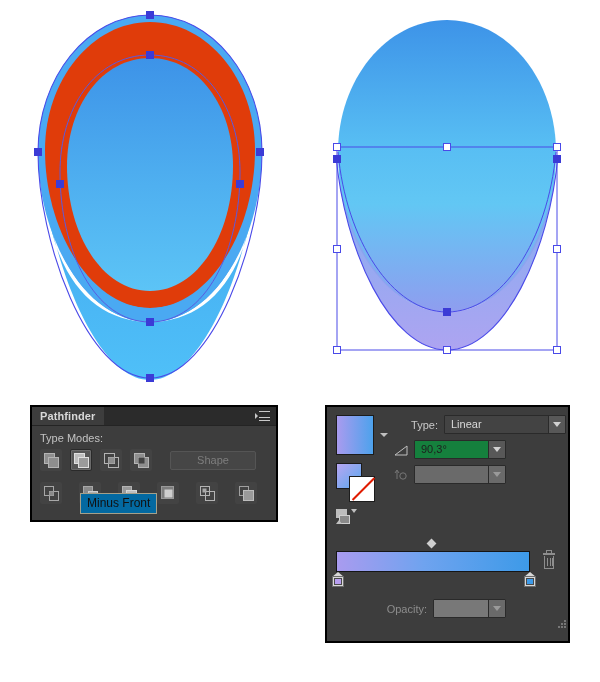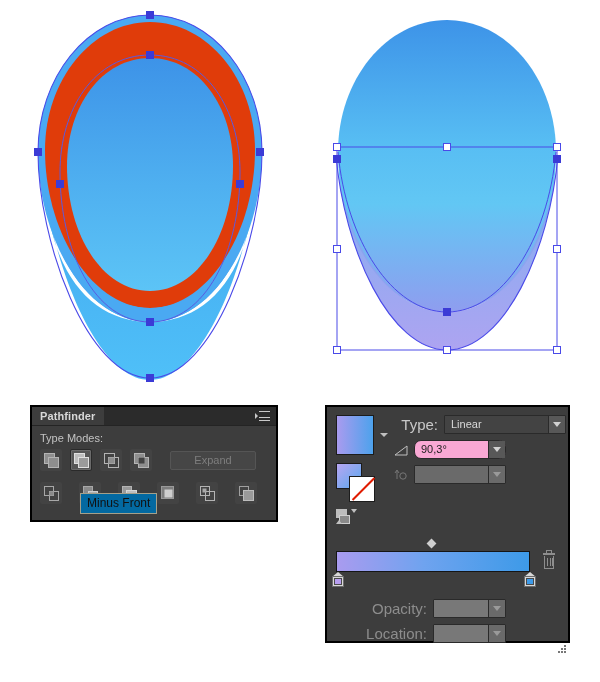--- a/index.html
+++ b/index.html
@@ -138,29 +138,29 @@
     background: #e01b00;
     transform: rotate(-45deg);
   }
   .fs-mini { position: relative; width: 26px; height: 16px; margin-top: 6px; }
   .fs-mini .m1 { position:absolute; left:0; top:0; width:11px; height:9px; background:#bdbdbd; }
   .fs-mini .m2 { position:absolute; left:3px; top:6px; width:11px; height:9px; background:#8a8a8a; border:1px solid #cfcfcf; }
   .fs-mini .m3 { position:absolute; left:15px; top:0; width:0; height:0; border-left:3px solid transparent; border-right:3px solid transparent; border-top:4px solid #c0c0c0; }
   .fs-mini .m4 { position:absolute; left:0; top:11px; width:0; height:0; border-left:3px solid transparent; border-right:3px solid transparent; border-bottom:4px solid #c0c0c0; }
 
   .field-row { display: flex; align-items: center; margin-bottom: 6px; }
-  .field-label { font-size: 15px; text-align: right; margin-right: 6px; }
+  .field-label { font-size: 11px; text-align: right; margin-right: 6px; }
   .combo {
     display: flex; align-items: center;
     height: 19px;
     background: #6f6f6f;
     border: 1px solid #2a2a2a;
     border-radius: 1px;
   }
-  .combo.light { background: #f9a8d4; border-radius: 7px; }
+  .combo.light { background: #15803d; }
   .combo.dark { background: #434343; }
   .combo .txt { flex: 1; padding: 0 0 0 6px; color: #e6e6e6; font-size: 11px; line-height: 17px; }
   .combo.dark .txt { color: #d9d9d9; }
   .combo .arrow {
     width: 17px; height: 100%;
     background: #585858;
     border-left: 1px solid #2a2a2a;
     display: flex; align-items: center; justify-content: center;
   }
   .combo.disabled .arrow { background: #6a6a6a; }
@@ -344,21 +344,21 @@
             </svg>
         </div>
         <div class="pf-btn">
           <svg width="16" height="16">
               <rect x="0.5" y="0.5" width="10" height="10" fill="#8e8e8e" stroke="#b4b4b4"></rect>
               <rect x="4.5" y="4.5" width="10" height="10" fill="#8e8e8e" stroke="#b4b4b4"></rect>
               <rect x="4.5" y="4.5" width="6" height="6" fill="#434343"></rect>
             </svg>
         </div>
         <div class="expand-btn">
-          <span>Expand</span>
+          <span>Shape</span>
         </div>
       </div>
 
       <div style="height:9px"></div>
 
 
       <div class="pf-row2">
         <div class="pf-btn">
           <svg width="16" height="16">
               <rect x="0.5" y="0.5" width="9" height="9" fill="none" stroke="#a8a8a8"></rect>
@@ -498,29 +498,20 @@
 
       <div class="field-row" style="margin-top:14px; justify-content:flex-start; padding-left:27px;">
         <div class="field-label label-dim" style="width:64px;">Opacity:</div>
         <div class="combo disabled" style="width:73px; background:#787878;">
           <span class="txt"></span>
           <span class="arrow">
               <b></b>
             </span>
         </div>
       </div>
-      <div class="field-row" style="justify-content:flex-start; padding-left:27px;">
-        <div class="field-label label-dim" style="width:64px;">Location:</div>
-        <div class="combo disabled" style="width:73px; background:#787878;">
-          <span class="txt"></span>
-          <span class="arrow">
-              <b></b>
-            </span>
-        </div>
-      </div>
 
       <div class="resize-grip">
         <i style="left:8px;top:0;"></i>
         <i style="left:5px;top:3px;"></i>
           <i style="left:8px;top:3px;"></i>
         <i style="left:2px;top:6px;"></i>
           <i style="left:5px;top:6px;"></i>
           <i style="left:8px;top:6px;"></i>
       </div>
     </div>

